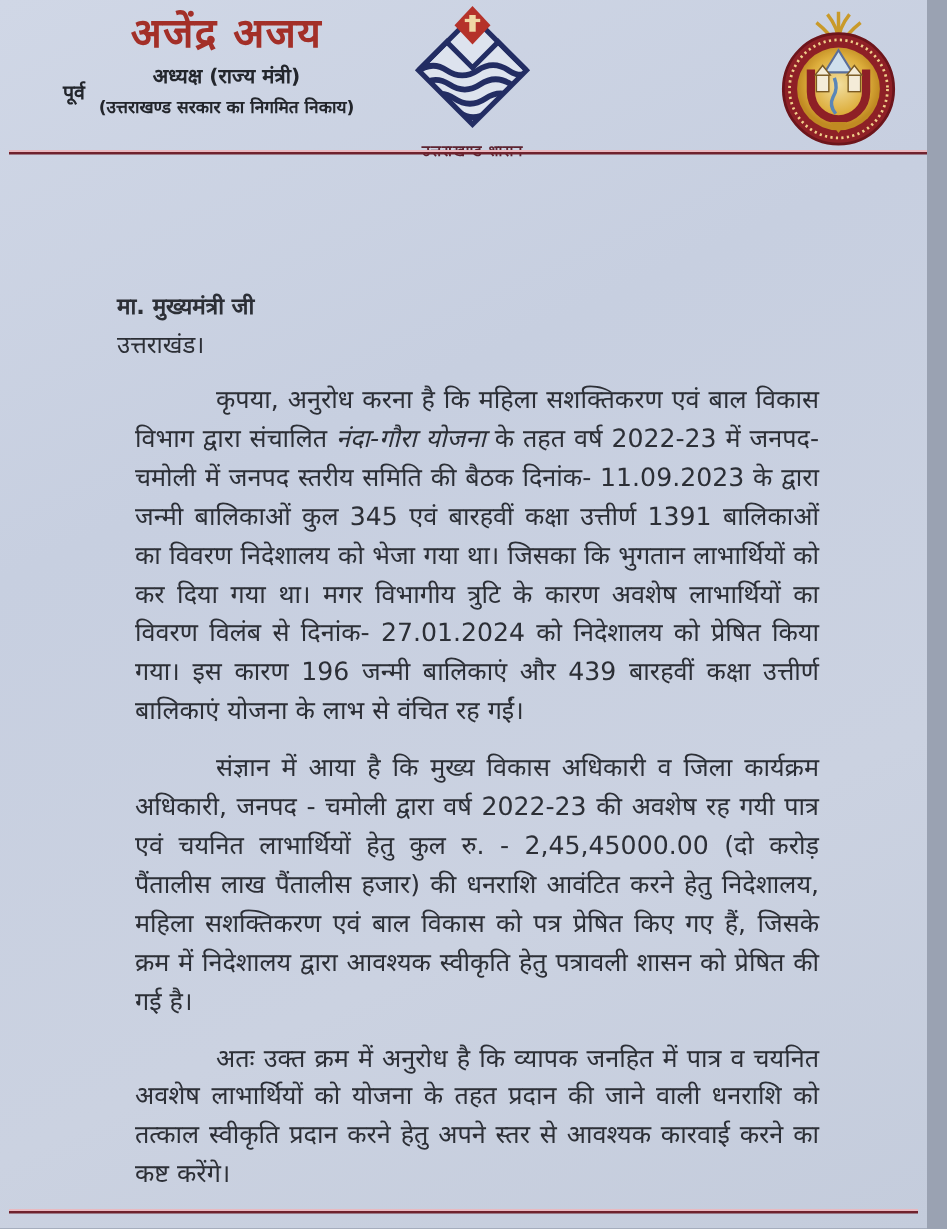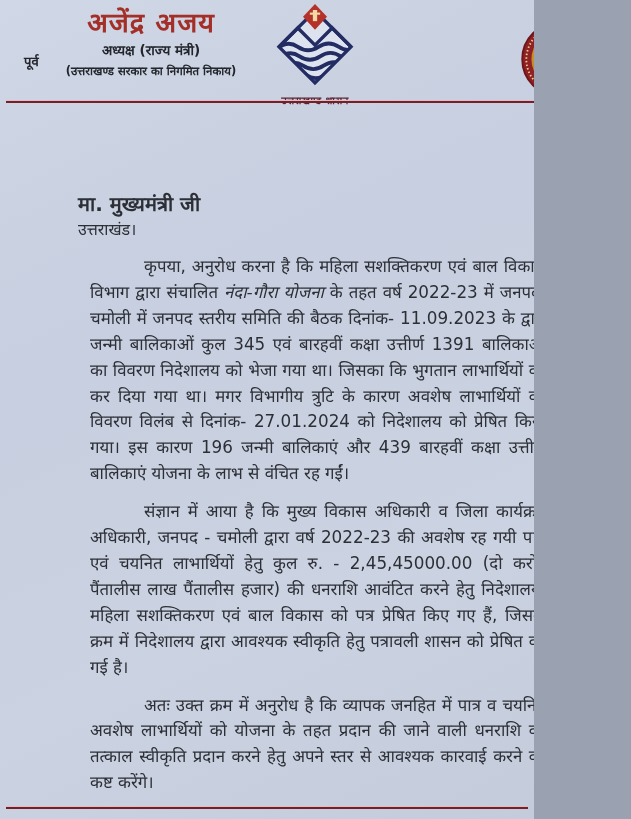--- a/index.html
+++ b/index.html
@@ -2,44 +2,44 @@
 <html lang="hi"><head>
 <meta charset="utf-8">
 <style>
   html,body{margin:0;padding:0;}
   body{
     width:631px;height:819px;
     font-family:"DejaVu Sans","Liberation Sans",sans-serif;
     background:#9aa2b2;
   }
   .page{
-    position:relative;width:534px;height:819px;overflow:hidden;
+    position:relative;width:618px;height:819px;overflow:hidden;
     background:linear-gradient(155deg,#d0d7e6 0%,#c7cfe0 35%,#cbd2e1 70%,#c4ccdc 100%);
     color:#2c2f36;
   }
   
   .hdr{position:absolute;top:0;left:0;width:631px;height:101px;}
   .hdr-left{position:absolute;left:22px;top:8px;width:258px;text-align:center;}
   .name{font-size:27px;font-weight:bold;color:#a32f28;letter-spacing:1px;line-height:30px;}
   .desig{font-size:13.5px;font-weight:bold;color:#23262c;margin-top:3px;}
-  .former{position:absolute;left:2px;top:44px;font-size:13px;font-weight:bold;color:#23262c;}
+  .former{position:absolute;left:20px;top:44px;font-size:13px;font-weight:bold;color:#23262c;}
   .committee{font-size:16.5px;font-weight:bold;color:#23262c;margin-top:3px;letter-spacing:.2px;}
   .note{font-size:11.5px;font-weight:bold;color:#23262c;margin-top:4px;}
   .hdr-center{position:absolute;left:270px;top:4px;width:90px;text-align:center;}
   .govt-caption{font-size:10px;font-weight:bold;color:#5d2330;margin-top:1px;letter-spacing:.5px;}
   .hdr-seal{position:absolute;left:513px;top:4px;width:92px;height:94px;}
   .rule{position:absolute;left:6px;right:6px;height:3px;
         background:linear-gradient(#e9b9c0 0 1px,#6f222d 1px 3px);}
   .rule-top{top:100px;}
   .rule-bottom{bottom:10px;}
   
   .date-row{position:absolute;top:150px;right:58px;font-size:16px;color:#2c2f36;}
   .date-row .lbl{font-weight:bold;margin-right:26px;}
   .body-wrap{position:absolute;top:192px;left:78px;width:480px;}
-  .salut1{font-size:20px;font-weight:bold;margin:0;line-height:25px;}
+  .salut1{font-size:15px;font-weight:bold;margin:0;line-height:25px;}
   .salut2{font-size:16px;margin:0 0 2px 0;line-height:25px;}
   .para{font-size:16.8px;line-height:25.9px;text-align:justify;margin:12px;text-indent:54px;}
   .scheme{font-style:italic;}
   .sign{margin-top:30px;text-align:right;padding-right:14px;font-size:11px;font-weight:bold;}
 </style>
 </head>
 <body>
 
 <div class="page">
 

